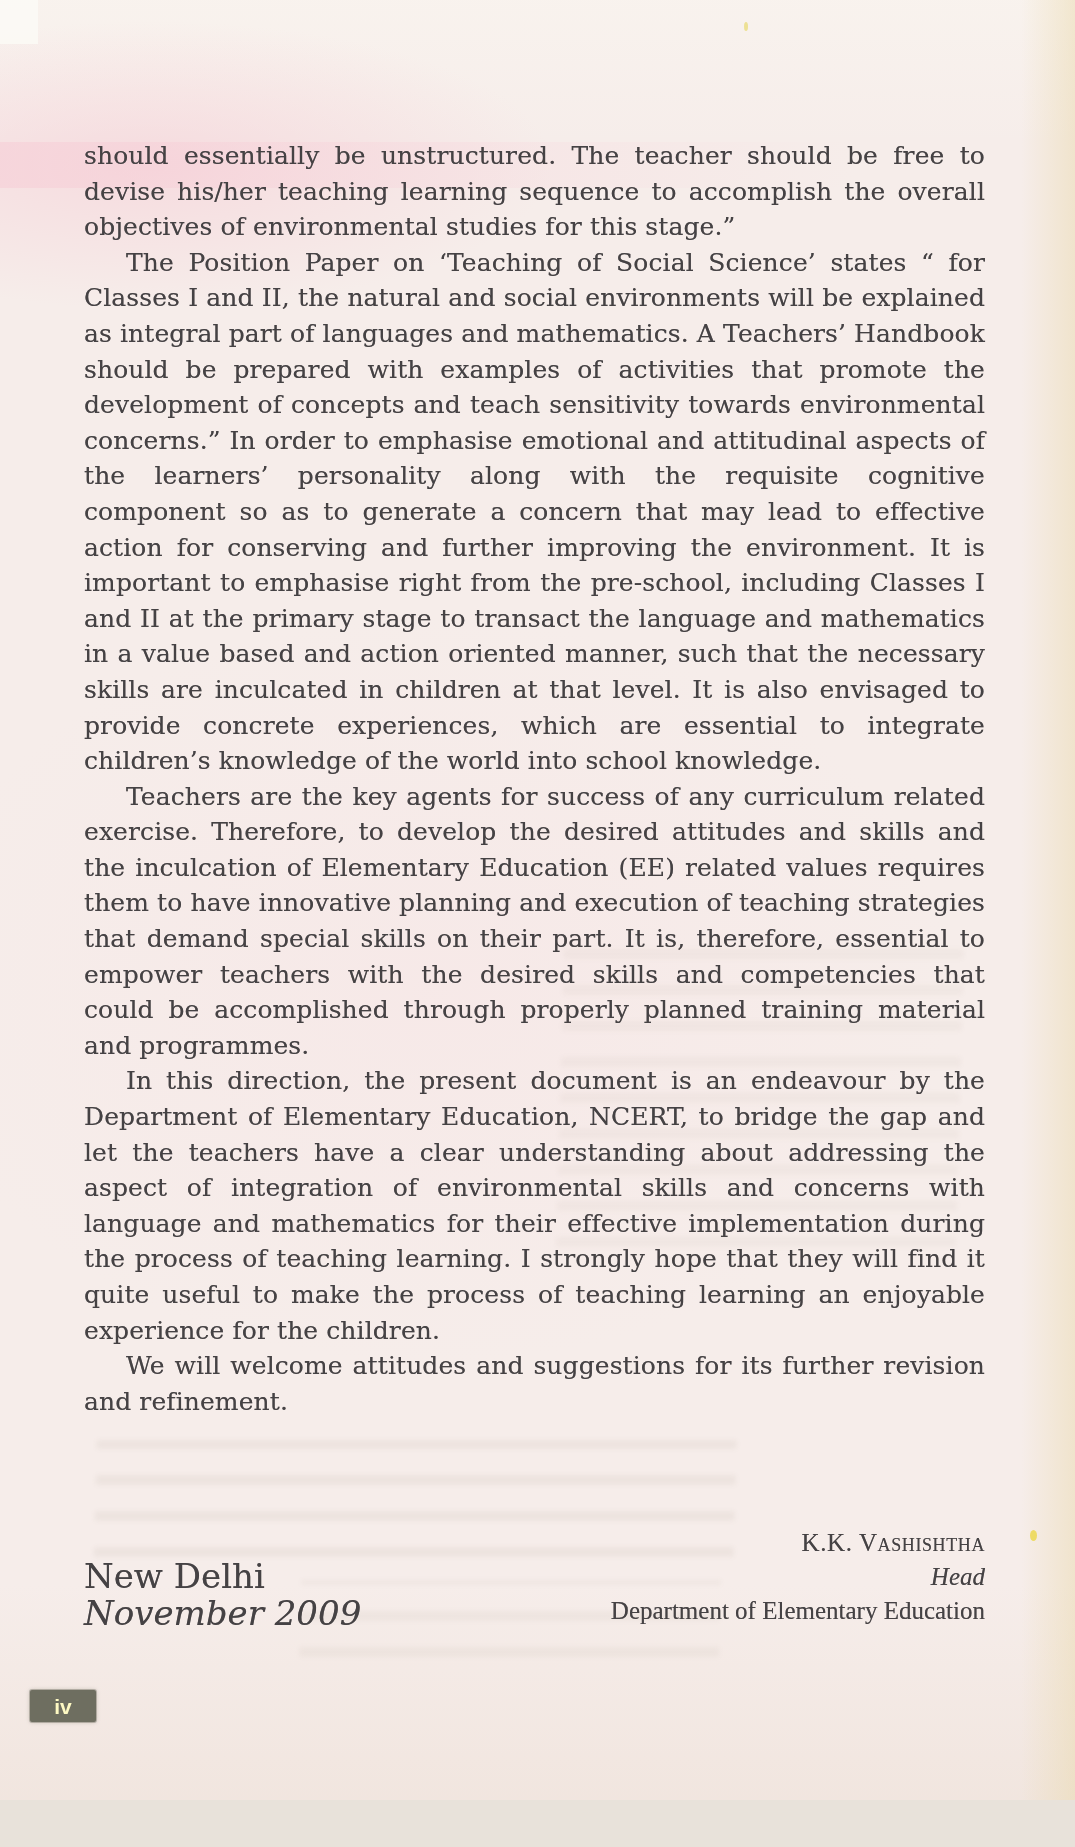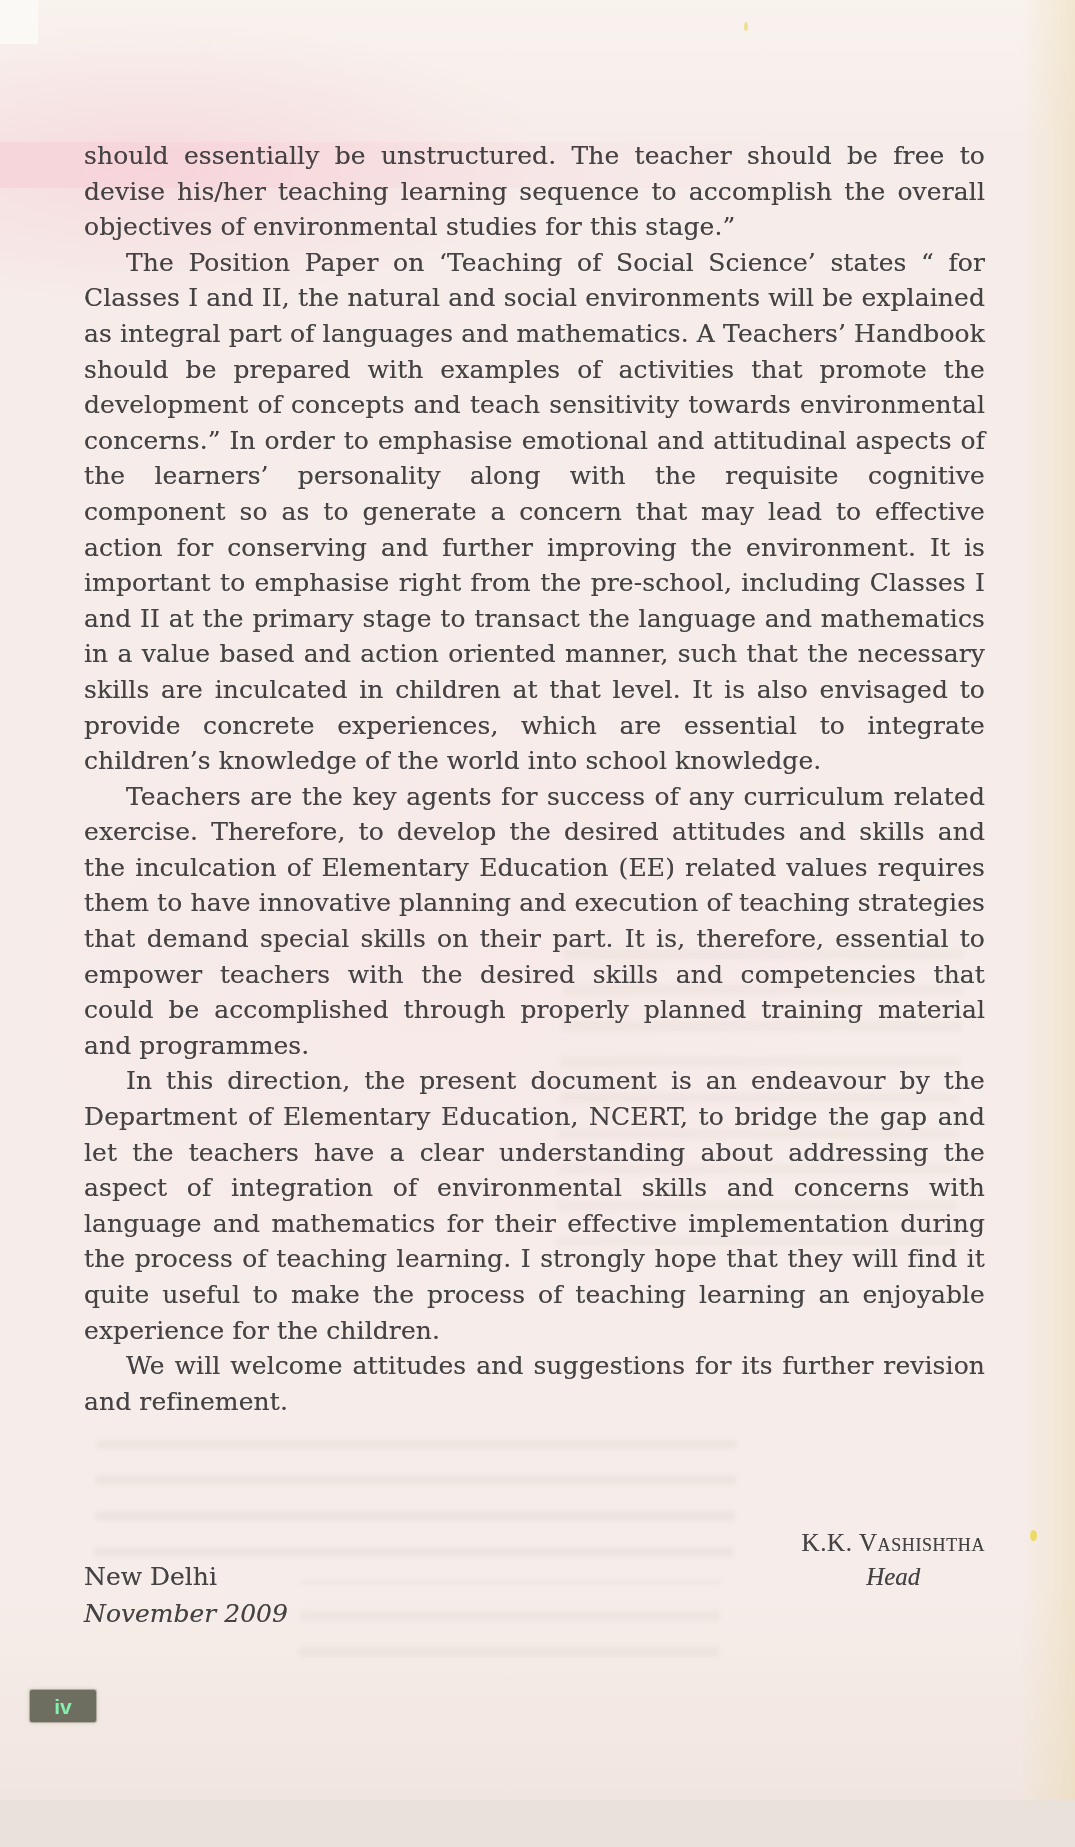--- a/index.html
+++ b/index.html
@@ -75,39 +75,39 @@
     text-shadow: 0 0 0.5px rgba(70,66,68,0.55);
     font-family: Liberation Serif, serif;
   }
   .sign-name {
     font-variant: small-caps;
     letter-spacing: 0.6px;
   }
   .sign-left {
     position: absolute;
     left: 84px; top: 1558px;
-    font-size: 25px;
+    font-size: 34px;
     line-height: 37px;
     text-shadow: 0 0 0.5px rgba(70,66,68,0.55);
   }
-  .italic { font-style: italic; text-align: center; }
+  .italic { font-style: italic; }
 
   .page-num-box {
     position: absolute;
     left: 30px; top: 1690px;
     width: 66px; height: 32px;
     background: #6e6e60;
     border-radius: 2px;
     box-shadow: 0 0 0 1px rgba(96,96,84,0.35), 0 0 4px rgba(110,110,96,0.4);
     display: flex;
     align-items: center;
     justify-content: center;
   }
   .page-num-box span {
-    color: #86efac;
+    color: #fef9c3;
     font-family: "Liberation Sans", sans-serif;
     font-weight: bold;
     font-size: 21px;
     line-height: 1;
   }
 
   
   .speck {
     position: absolute;
     border-radius: 50%;
@@ -133,20 +133,21 @@
     <p class="para">We will welcome attitudes and suggestions for its further revision and refinement.</p>
   </div>
 
   <div class="bleed bleed-1"></div>
   <div class="bleed bleed-2"></div>
   <div class="bleed bleed-3"></div>
 
   <div class="sign-right">
     <div class="sign-name">K.K. Vashishtha</div>
     <div class="italic">Head</div>
+    <div>Department of Elementary Education</div>
   </div>
 
   <div class="sign-left">
     <div>New Delhi</div>
     <div class="italic">November 2009</div>
   </div>
 
   <div class="page-num-box">
     <span>iv</span>
   </div>

